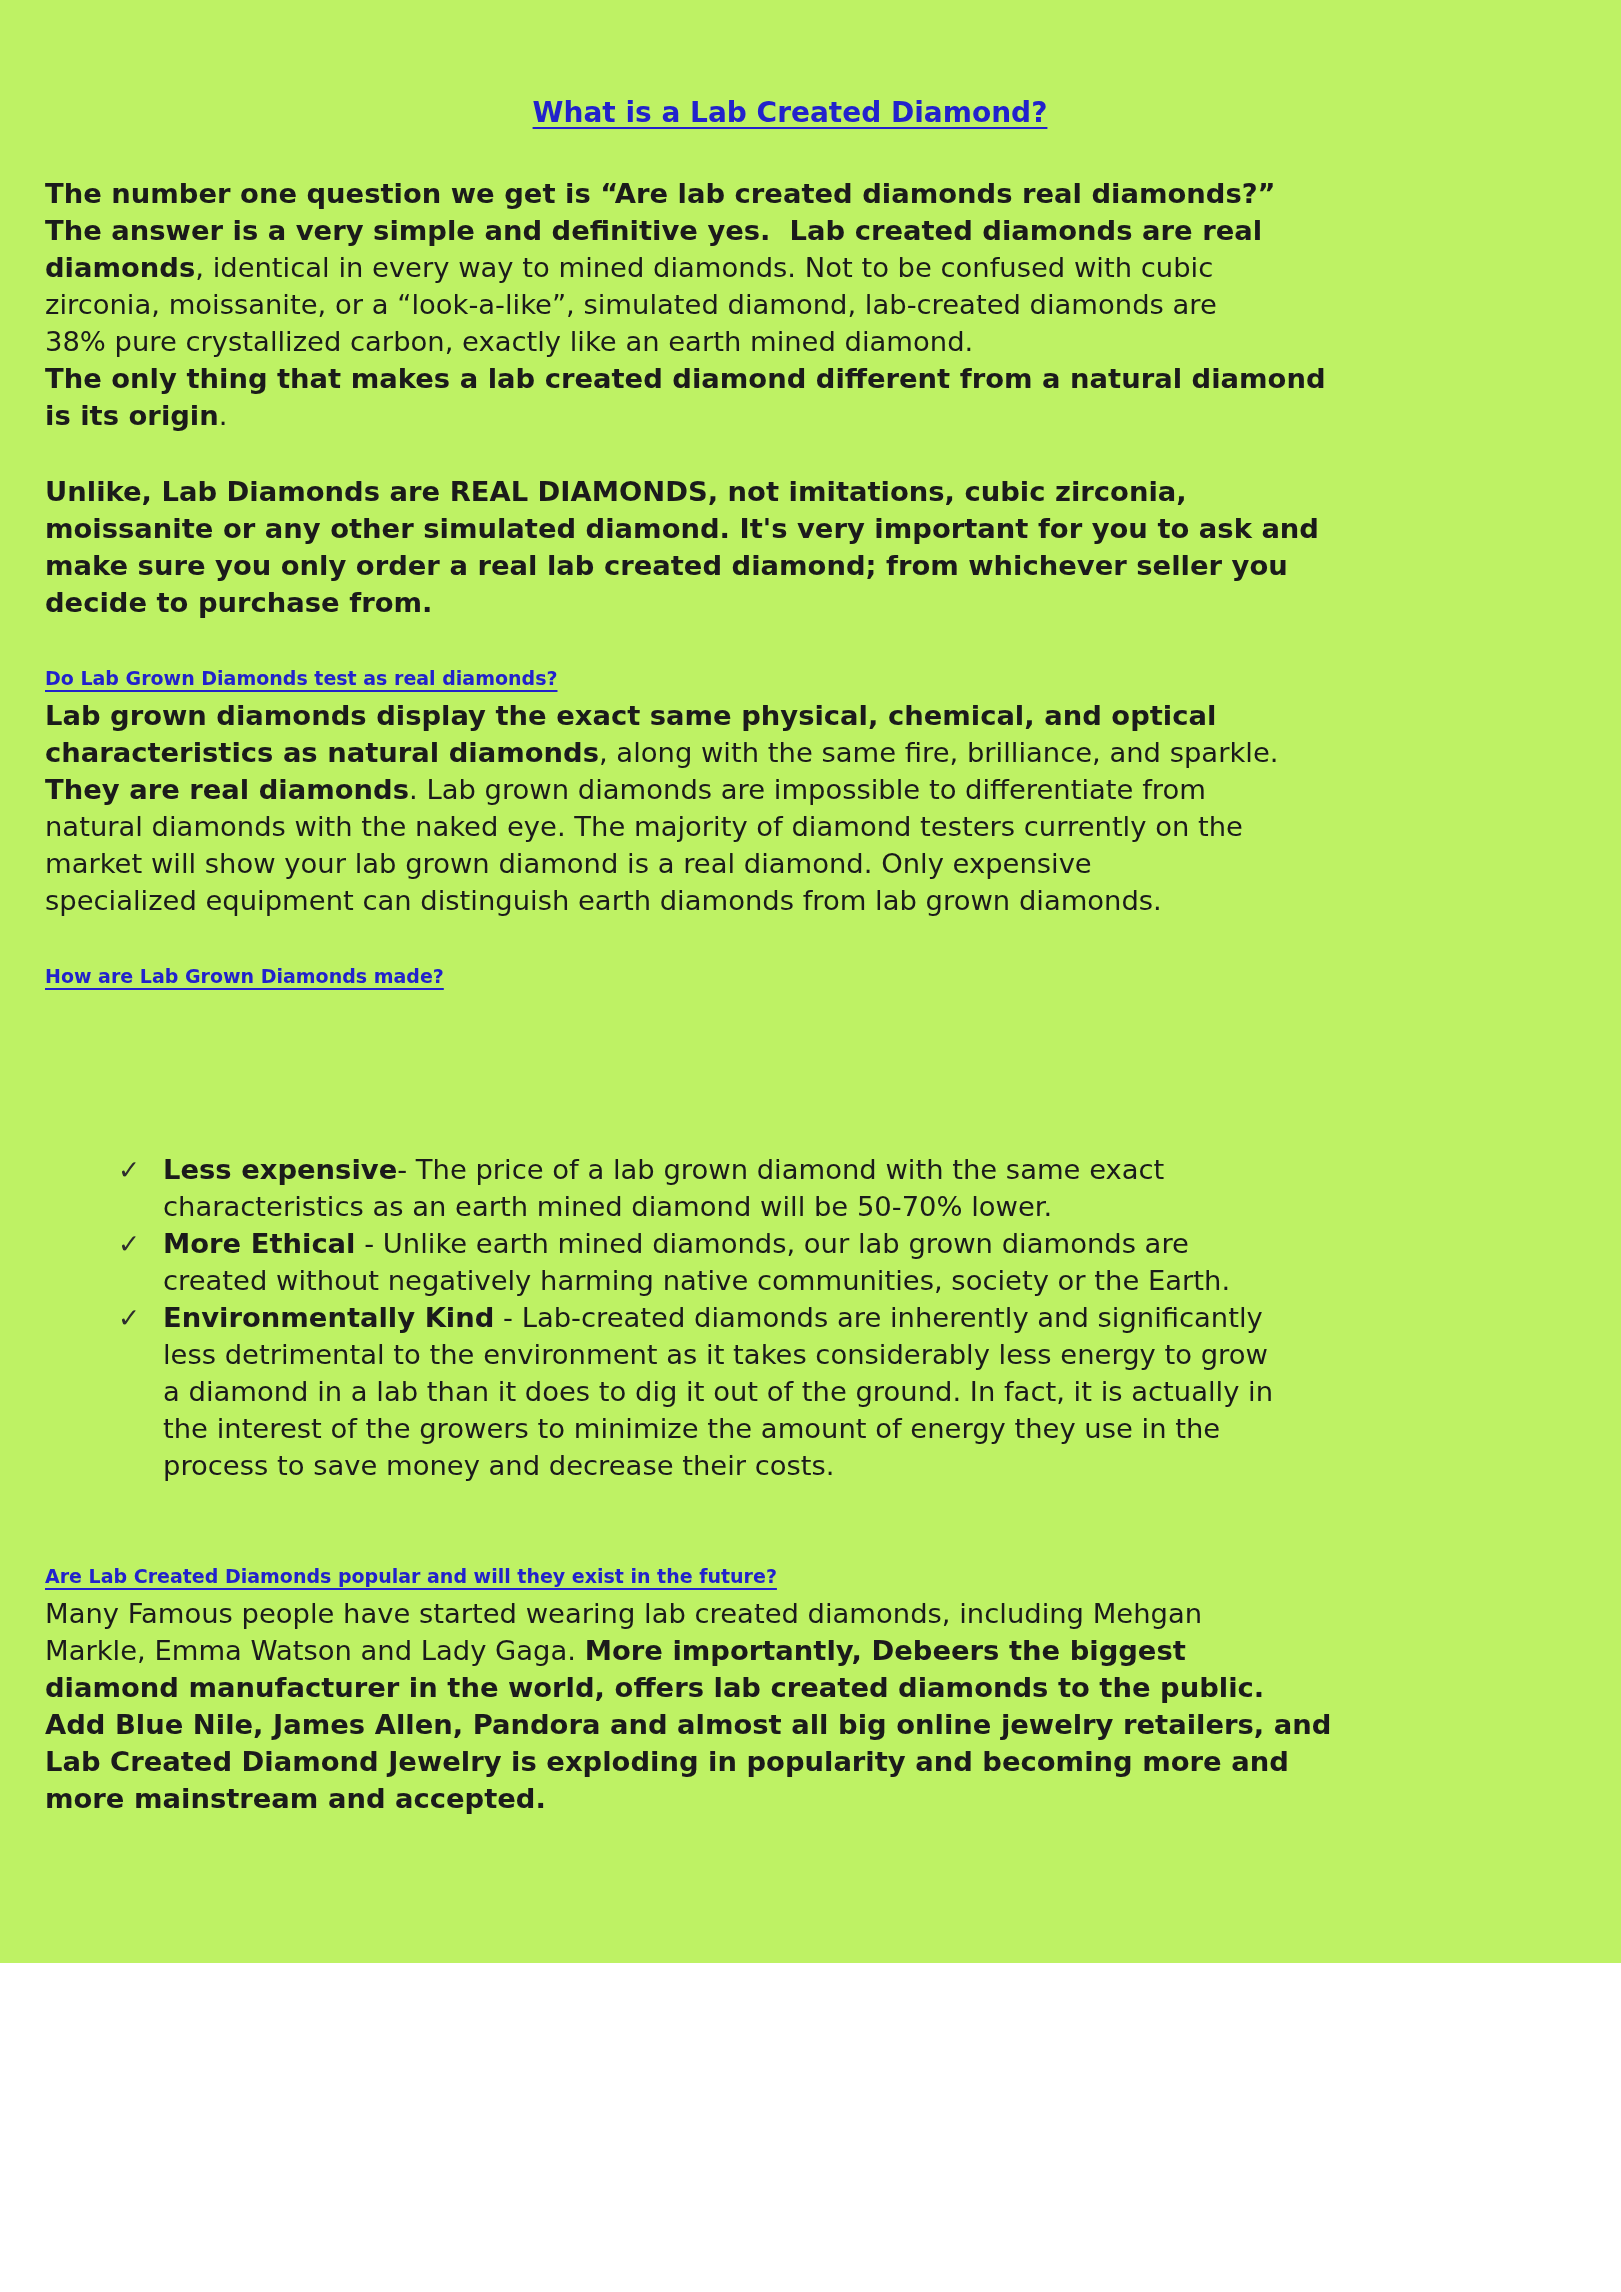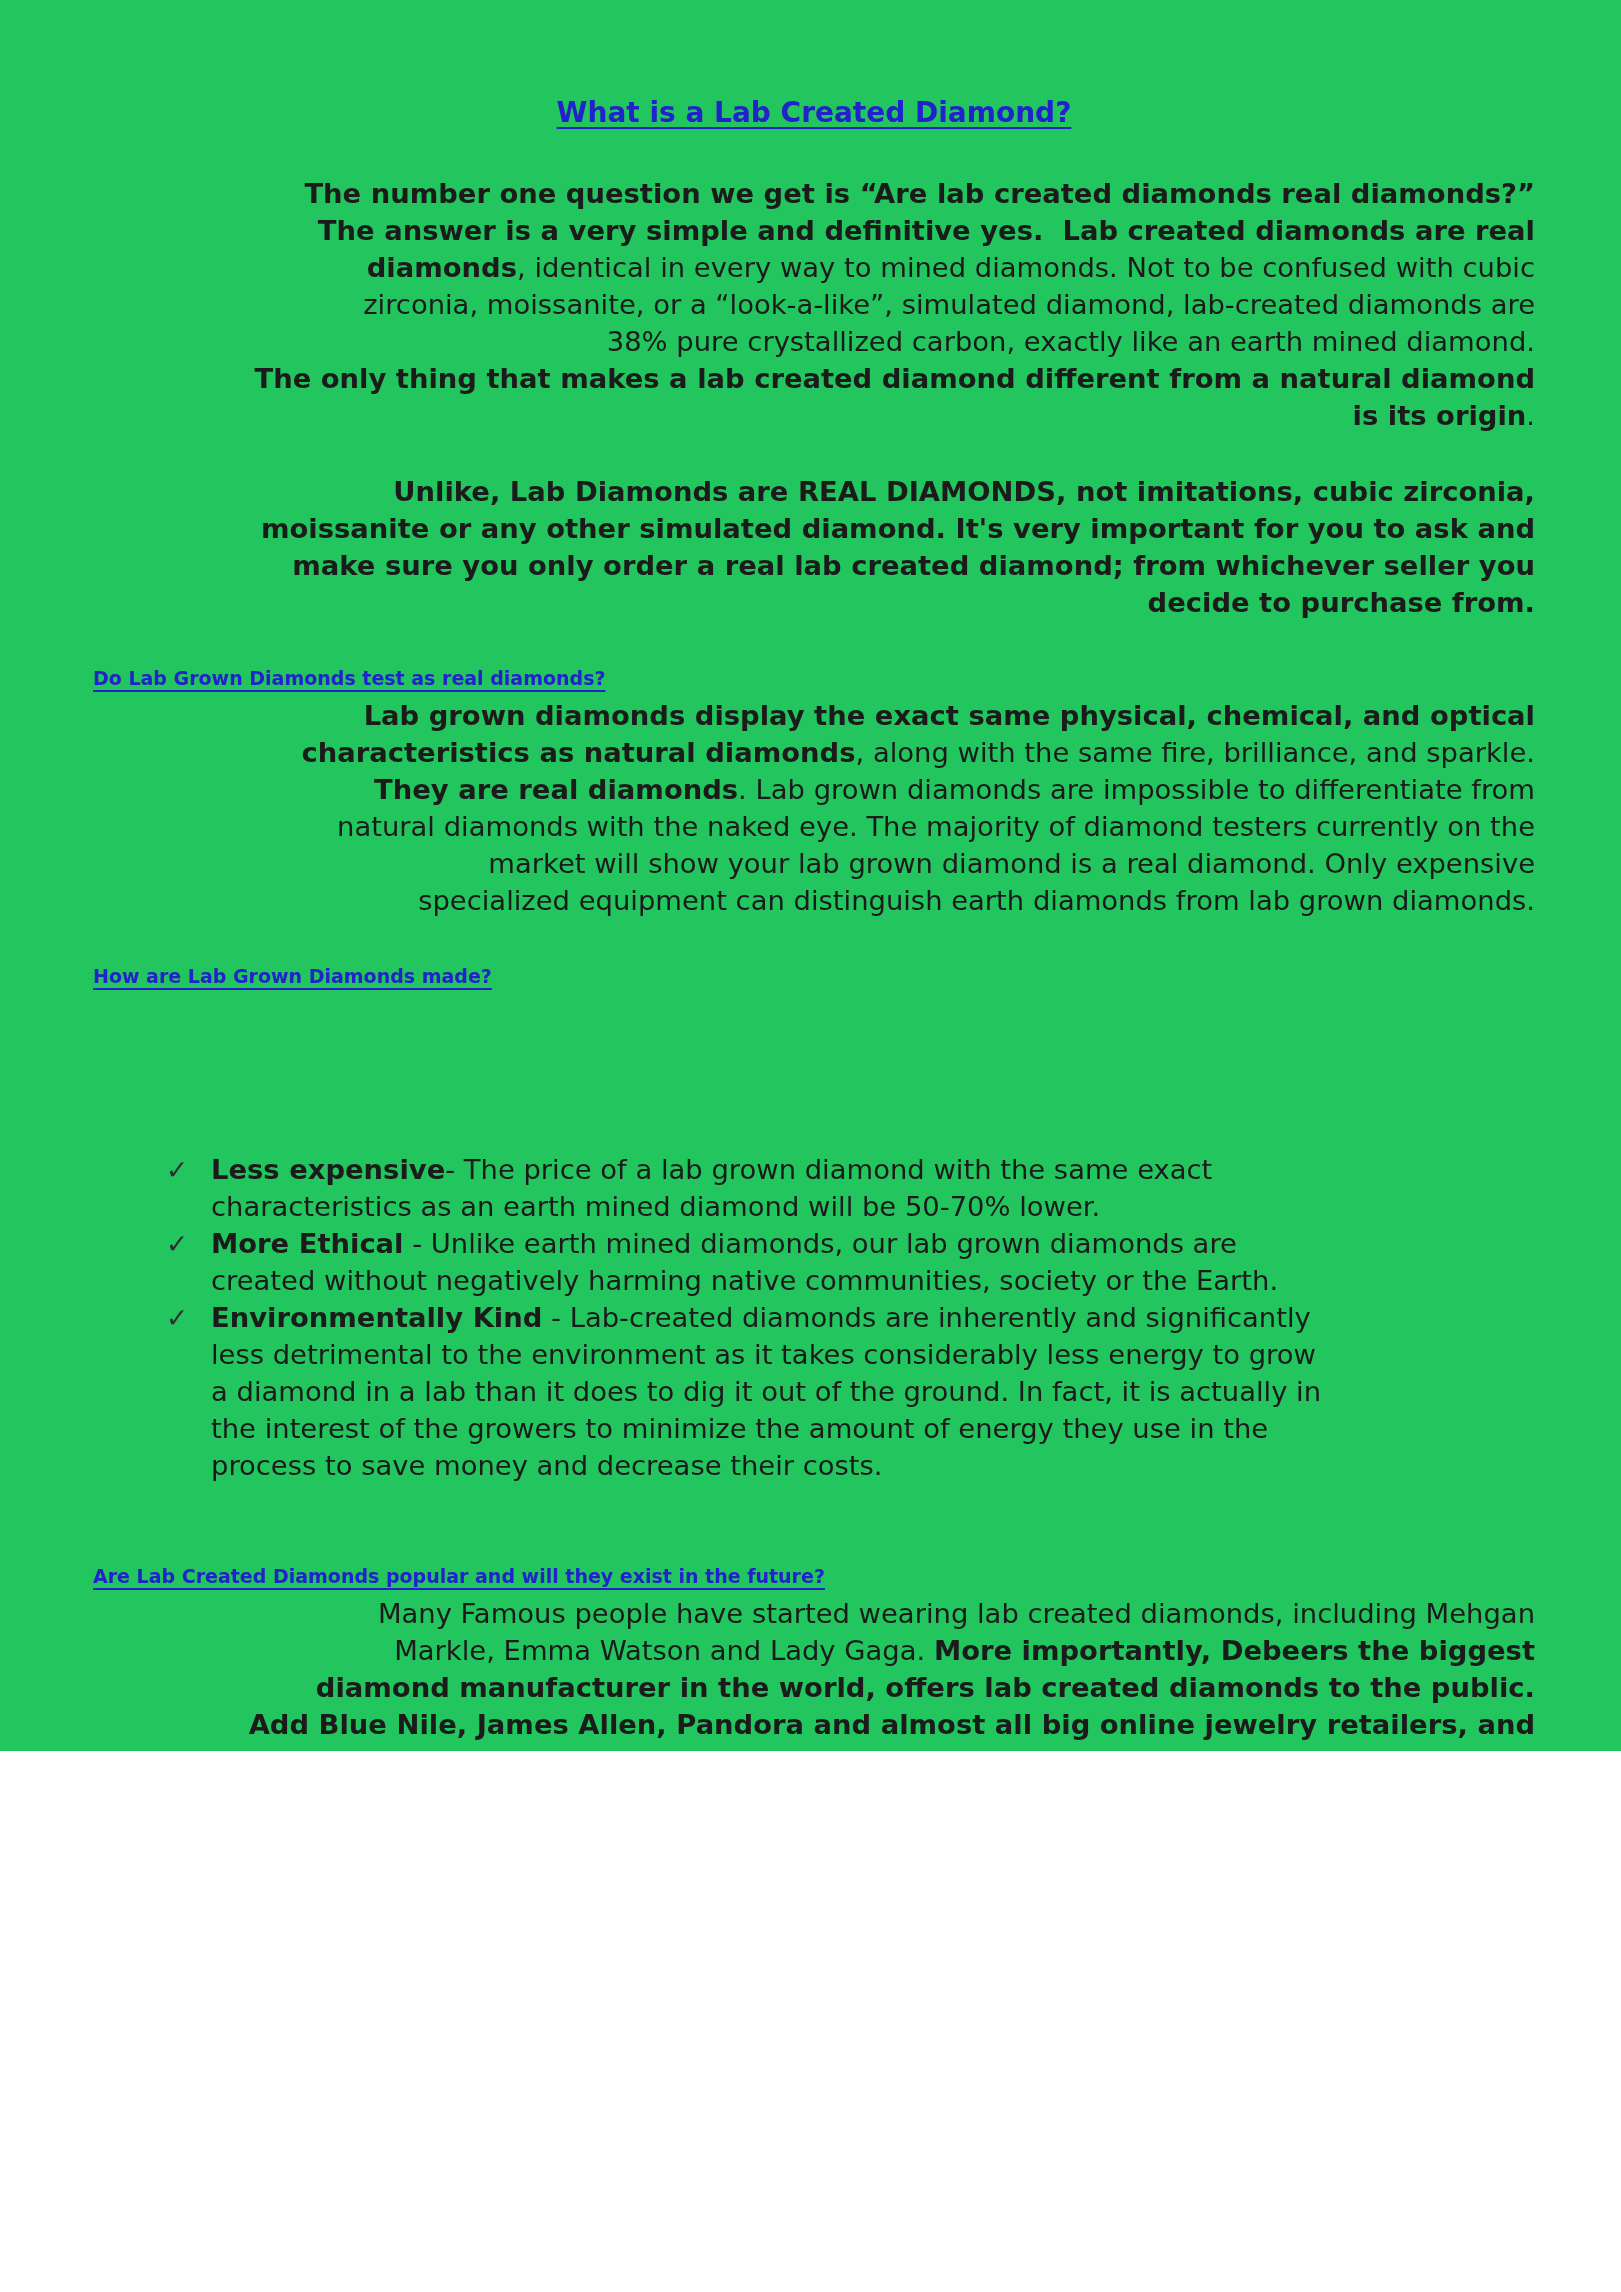--- a/index.html
+++ b/index.html
@@ -1,27 +1,27 @@
 <!DOCTYPE html>
 <html><head>
 <meta charset="utf-8">
 <style>
   html,body{margin:0;padding:0;background:#fff;}
   .page{
-    width:1621px;height:1751px;box-sizing:border-box;
-    padding:93px 86px 59px 93px;
-    background:#22c55e;overflow:hidden;
+    width:1621px;height:1963px;box-sizing:border-box;
+    padding:93px 86px 59px 45px;
+    background:#bef264;overflow:hidden;
     font-family:"DejaVu Sans","Liberation Sans",sans-serif;
     font-size:27.4px;line-height:37px;color:#1b1b1b;
   }
   .page span{white-space:pre-wrap;}
   h1.title{font-size:28px;font-weight:700;text-align:center;margin:0 0 43px 0;line-height:39px;}
   h2.heading{font-size:19px;font-weight:700;margin:0;line-height:37px;}
   .lnk{color:#2222cc;text-decoration:underline;text-decoration-thickness:2px;text-underline-offset:4.9px;cursor:pointer;}
-  p.para{margin:0;text-align:right;}
+  p.para{margin:0;}
   .b{font-weight:700;}
   .u{text-decoration-thickness:2px;text-underline-offset:3.9px;}
   .sp{height:39px;}
   .sp.lg{height:74px;}
   .sp.xl{height:78px;}
   .bullets{padding-left:73px;}
   .bullet{display:flex;}
   .check{flex:0 0 45px;width:45px;font-size:26.5px;color:#2e2e2e;}
   .btext{flex:1;}
 </style>

